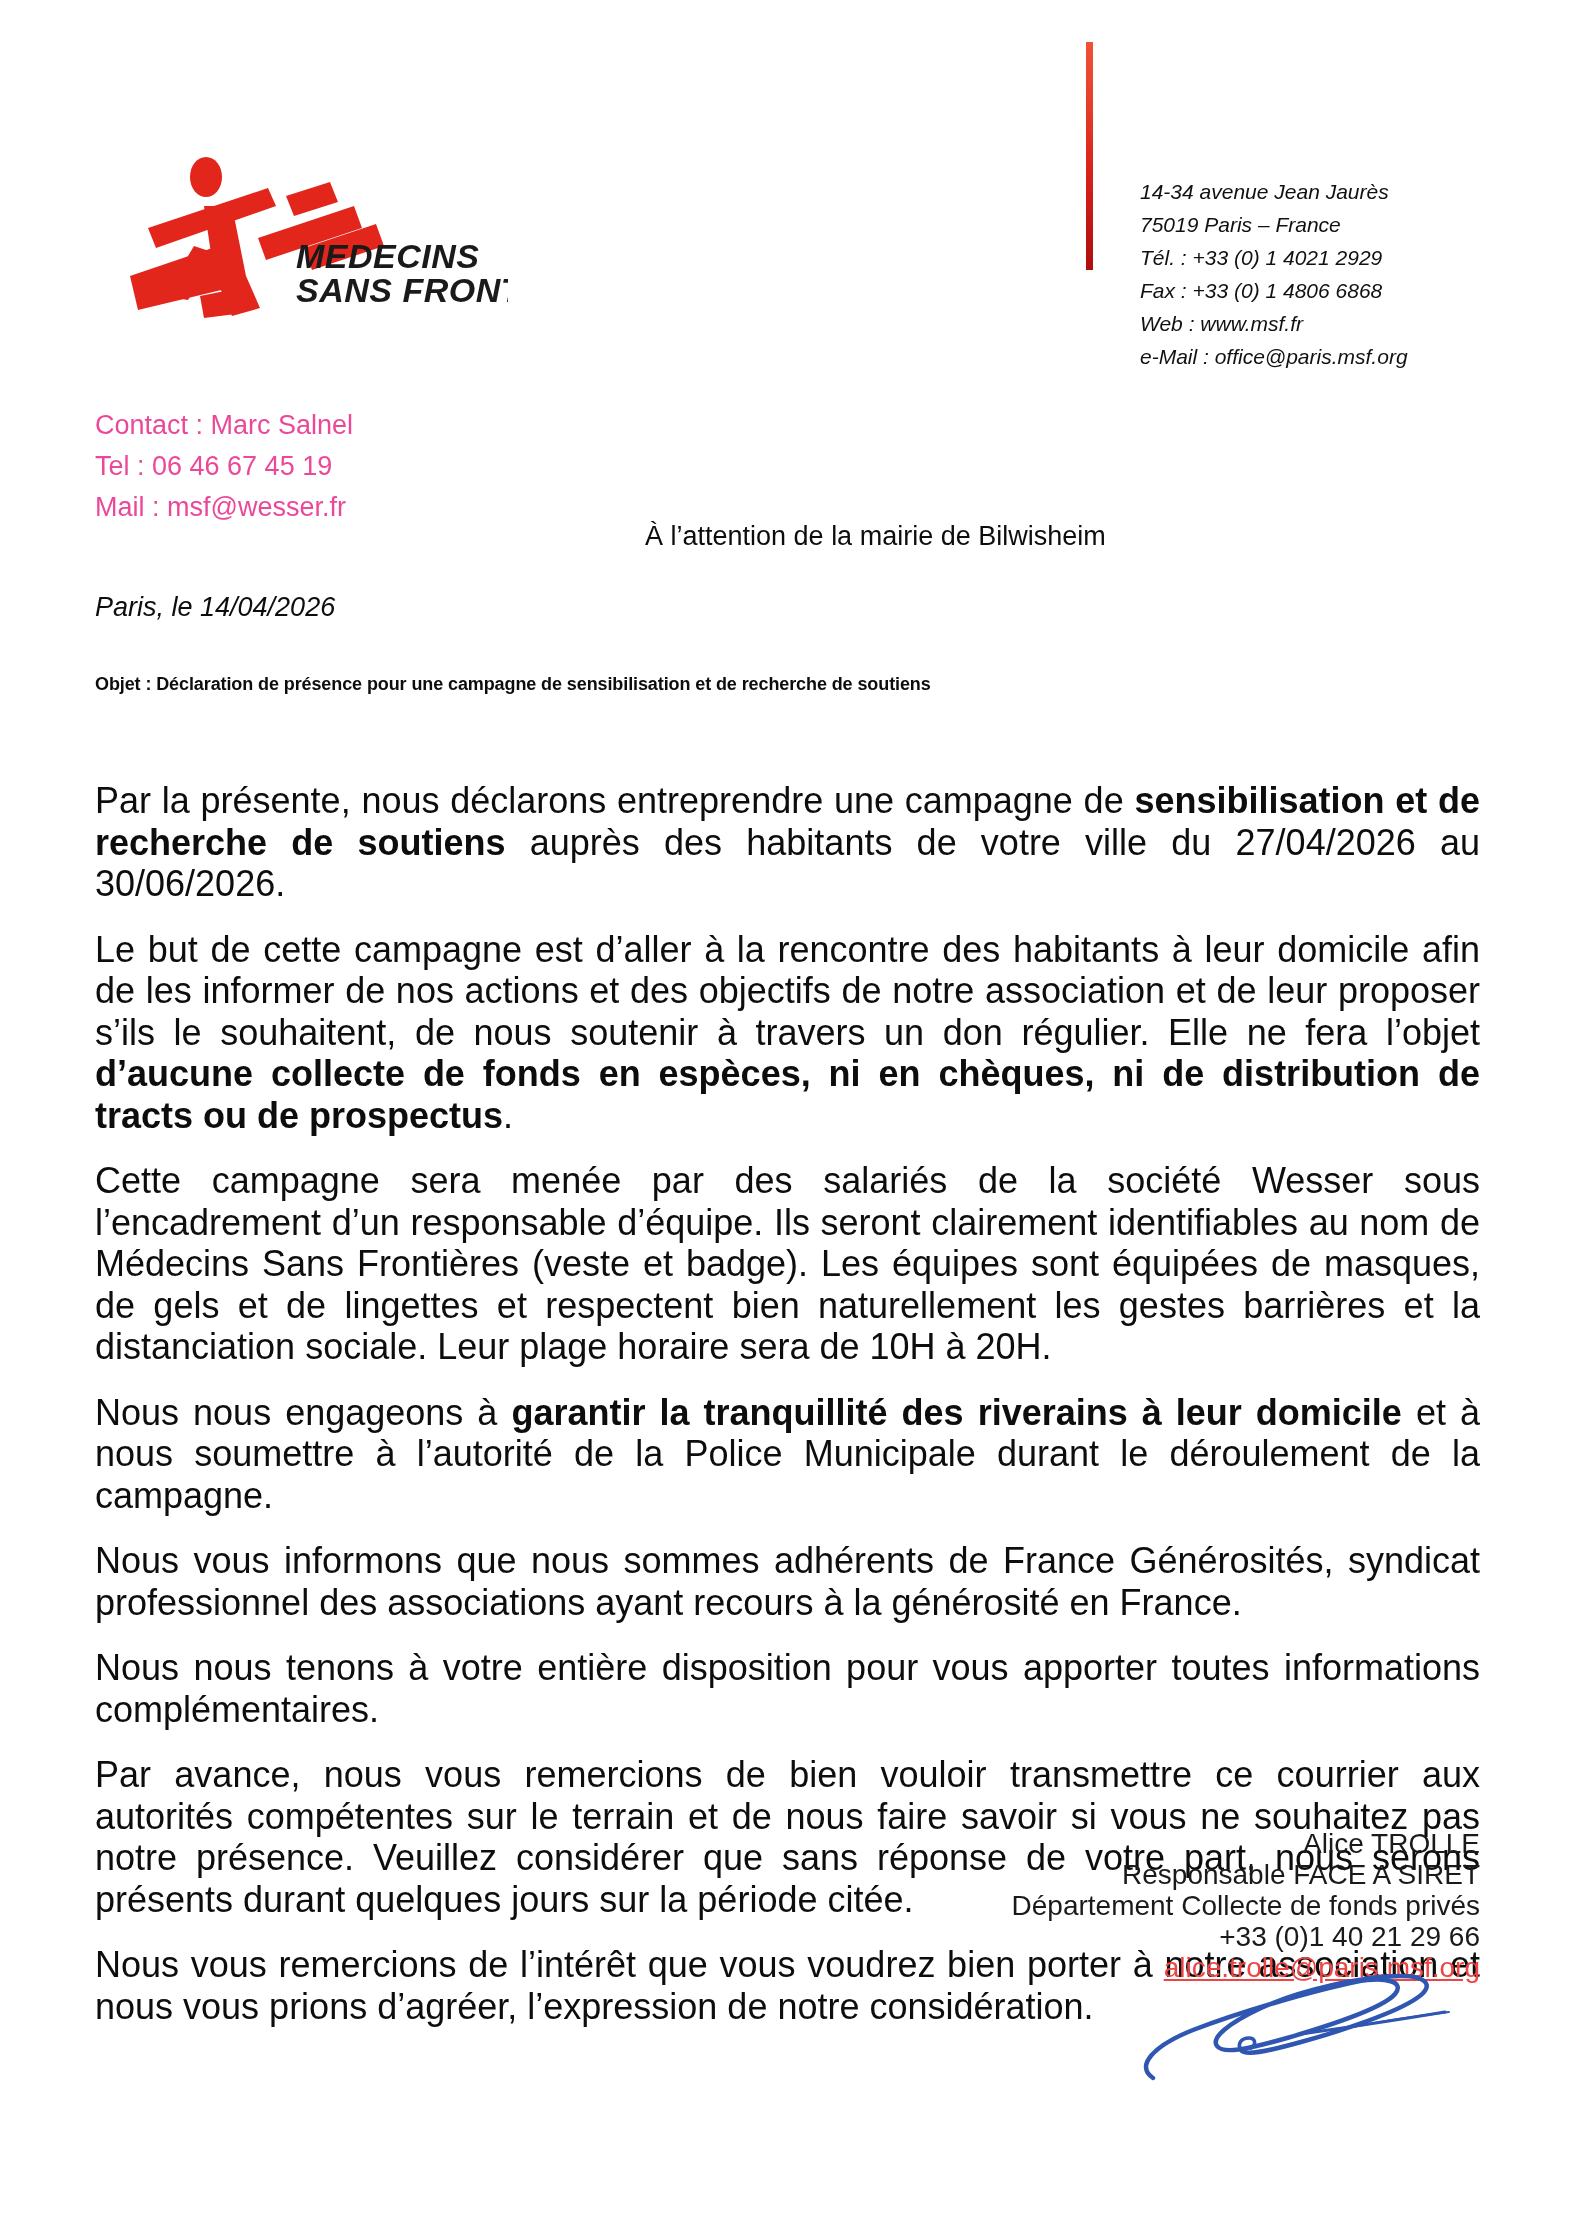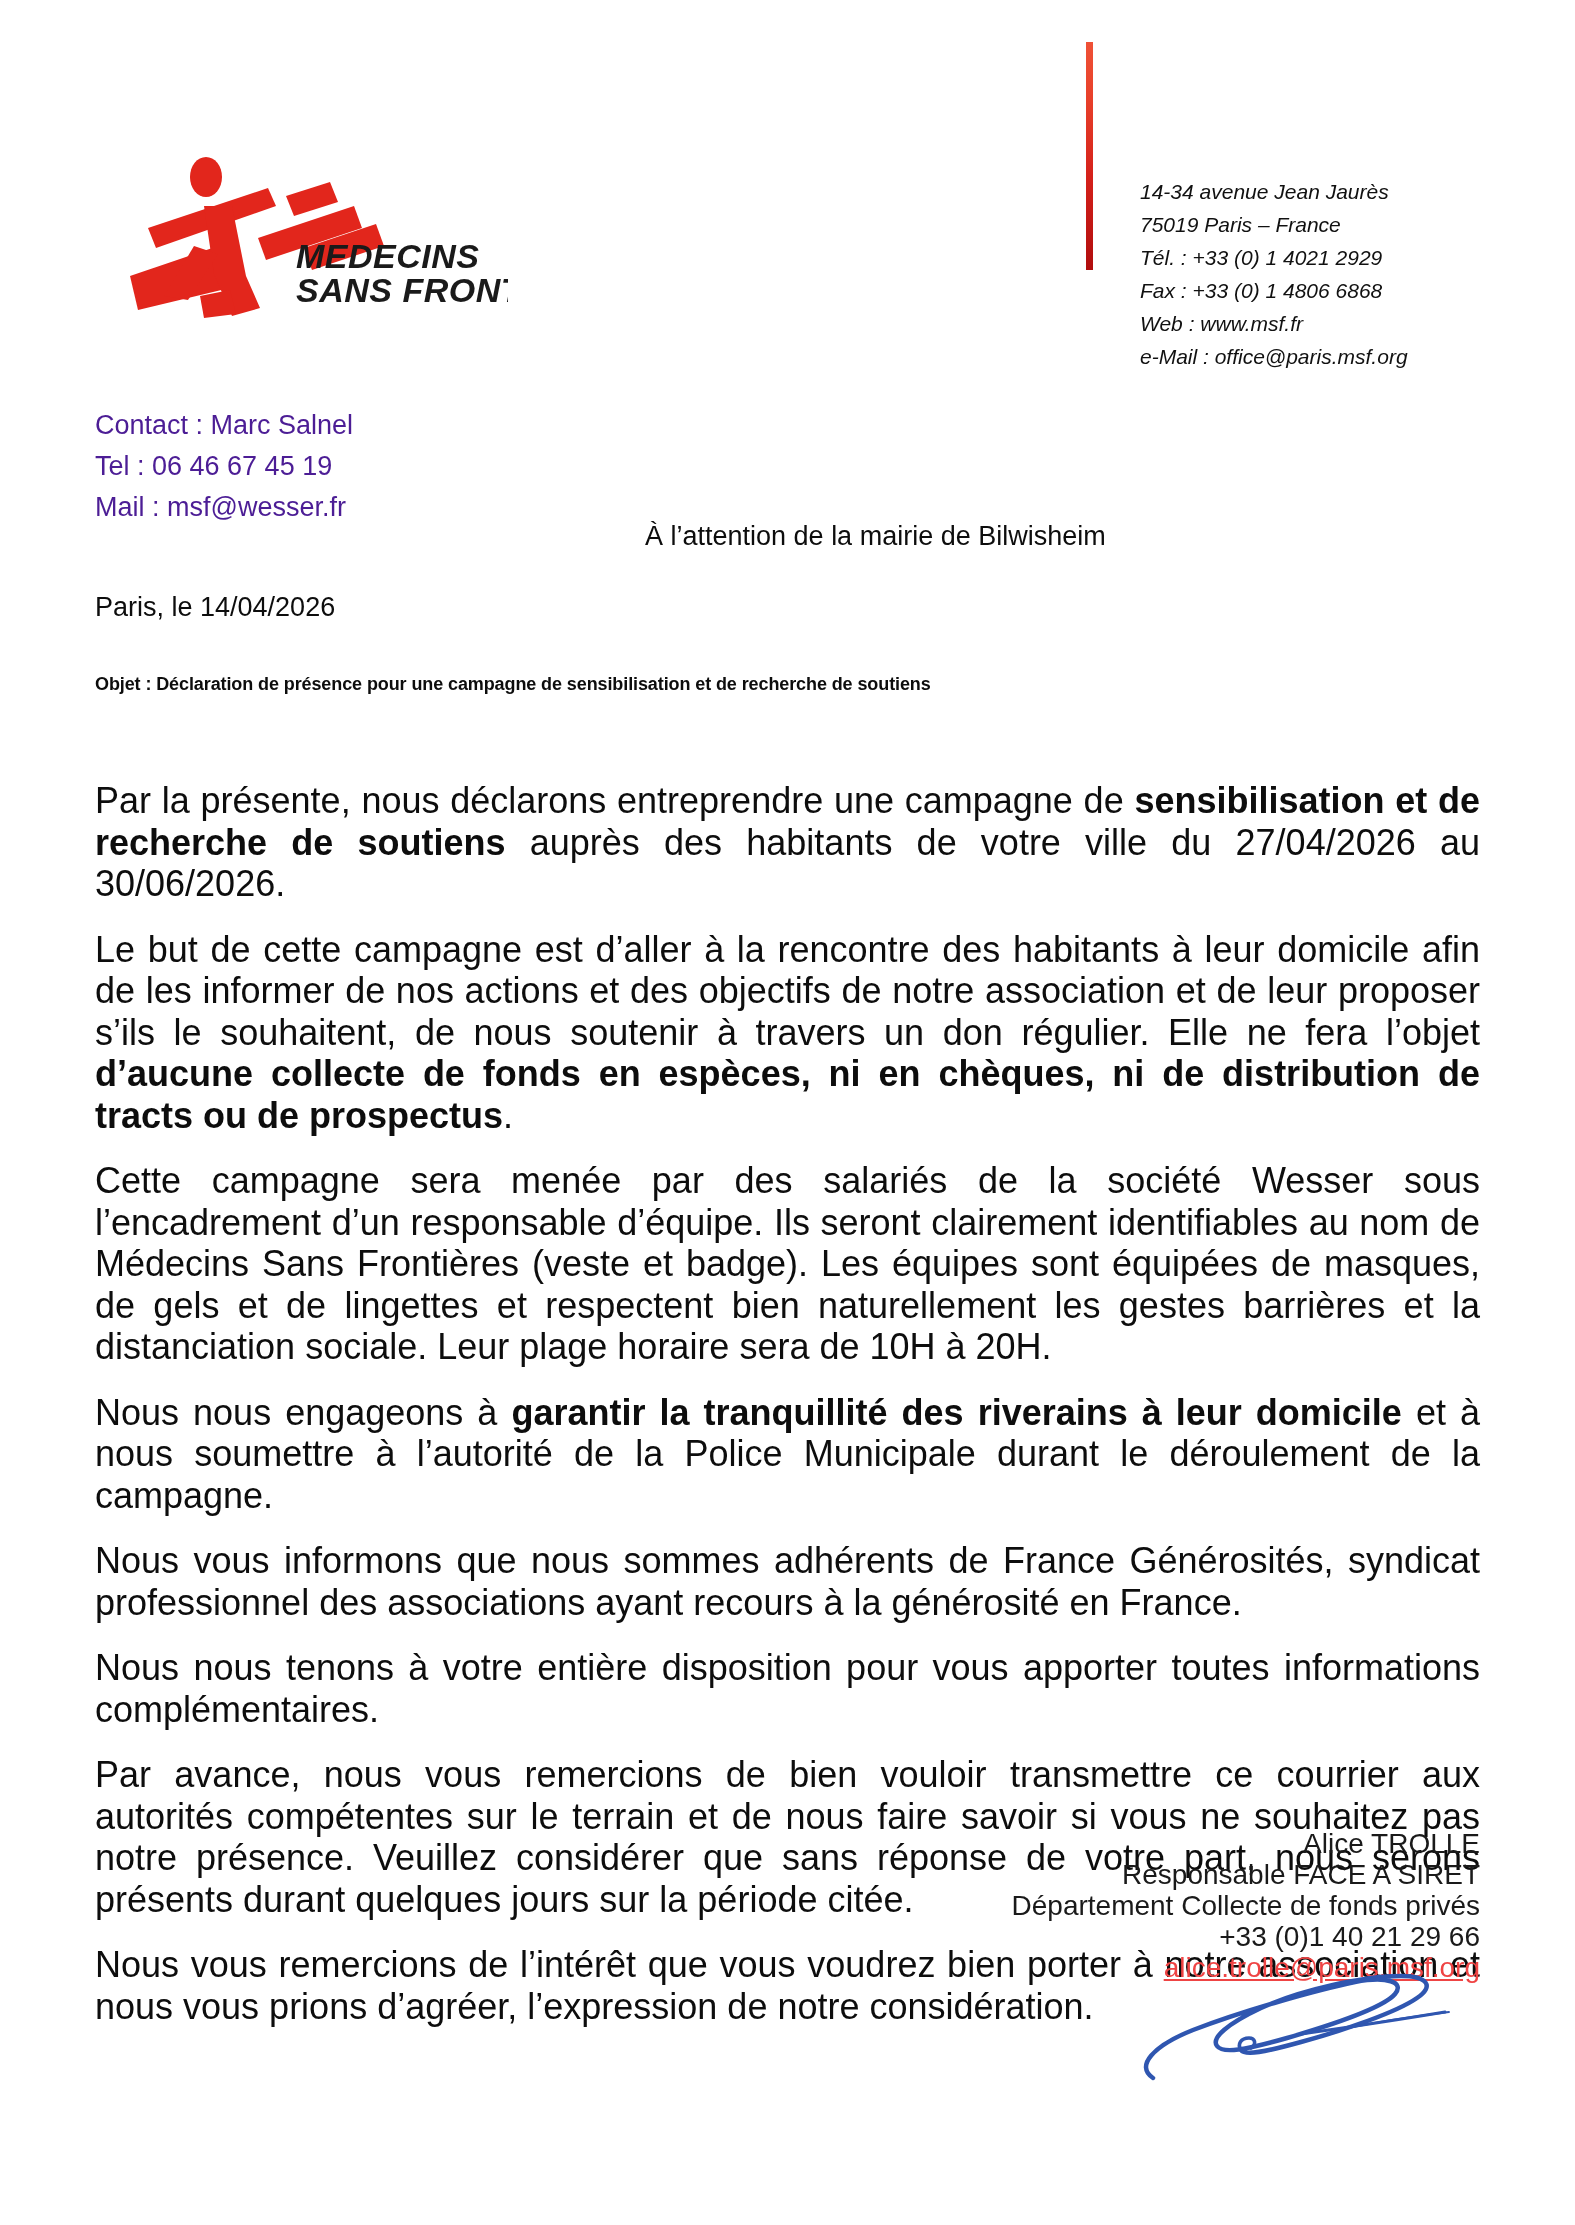--- a/index.html
+++ b/index.html
@@ -55,35 +55,36 @@
     white-space: nowrap;
   }
 
   
   .contact-block {
     position: absolute;
     left: 95px;
     top: 405px;
     font-size: 27px;
     line-height: 41px;
-    color: #4c1d95;
+    color: #ec4899;
   }
   .attn-line {
     position: absolute;
     left: 645px;
     top: 521px;
     font-size: 27px;
     color: #0d0d0d;
   }
   .date-line {
     position: absolute;
     left: 95px;
     top: 592px;
     font-size: 27px;
     color: #0d0d0d;
+    font-style: italic;
   }
 
   
   .subject-line {
     position: absolute;
     left: 95px;
     top: 674px;
     font-size: 18px;
     font-weight: bold;
     color: #0d0d0d;

